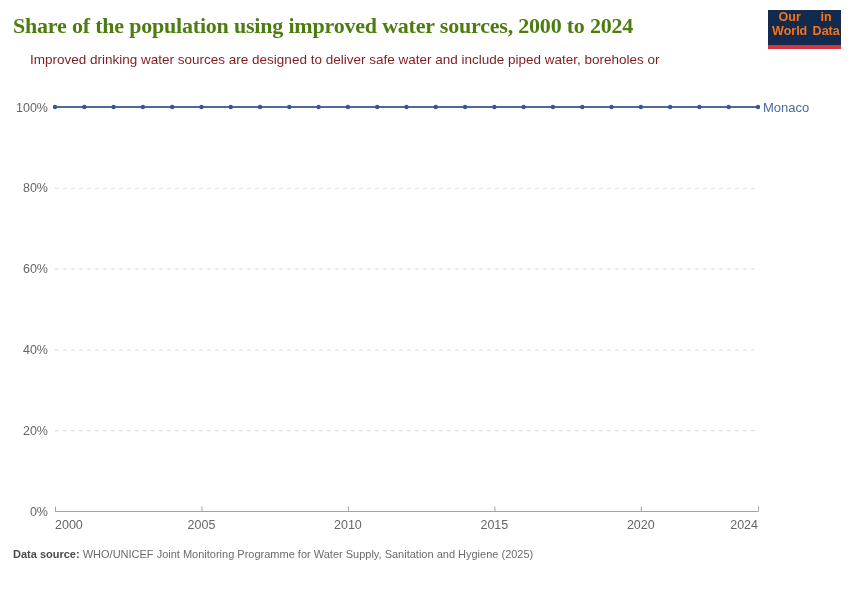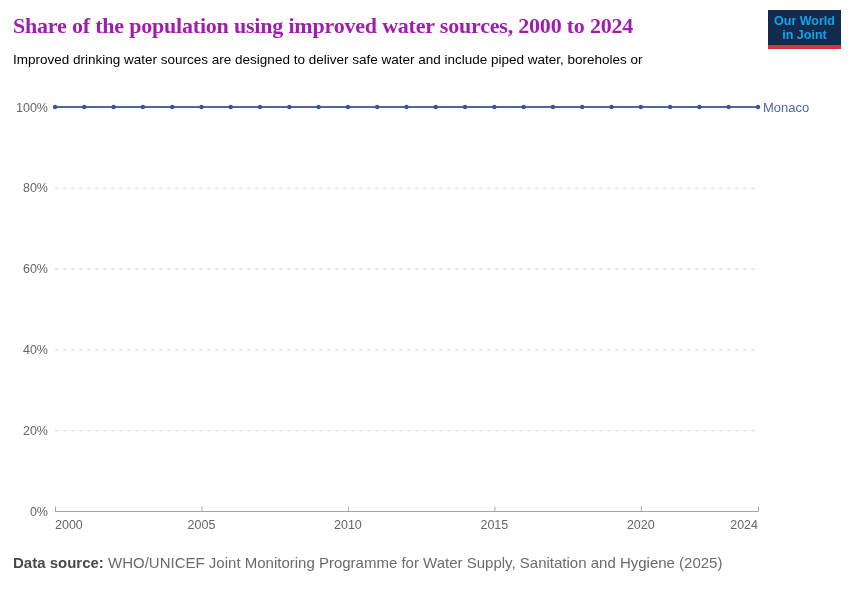--- a/index.html
+++ b/index.html
@@ -13,87 +13,84 @@
     overflow: hidden;
   }
   .chart-title {
     position: absolute;
     left: 13px;
     top: 13px;
     width: 740px;
     font-family: "Liberation Serif", "DejaVu Serif", serif;
     font-size: 22px;
     font-weight: 700;
-    color: #a21caf;
+    color: #4d7c0f;
     letter-spacing: -0.2px;
     white-space: nowrap;
   }
   .chart-subtitle {
     position: absolute;
-    left: 13px;
+    left: 30px;
     top: 51px;
     width: 720px;
     font-size: 13.5px;
     line-height: 18.5px;
-    color: #000000;
+    color: #7f1d1d;
   }
   .owid-logo {
     position: absolute;
     left: 768px;
     top: 10px;
     width: 73px;
     height: 39px;
     display: flex;
-    flex-direction: column;
-    align-items: center;
     justify-content: center;
     text-align: center;
-    color: #0ea5e9;
+    color: #f97316;
     font-size: 12.5px;
     font-weight: 700;
     line-height: 14px;
     cursor: pointer;
   }
   .plot-svg {
     position: absolute;
     left: 0;
     top: 95px;
     width: 850px;
     height: 445px;
   }
   .plot-svg text {
     font-family: "Liberation Sans", sans-serif;
   }
   .footer {
     position: absolute;
     left: 13px;
     top: 546px;
     width: 820px;
-    font-size: 15px;
+    font-size: 11px;
     line-height: 17px;
     color: #6b6b6b;
-    margin-top: 8px;
   }
   .footer .src-line { margin-bottom: 4px; }
   .footer .src-label { font-weight: 700; color: #4a4a4a; }
 </style>
 </head>
 <body>
 
 <div class="page">
 
   <h1 class="chart-title">Share of the population using improved water sources, 2000 to 2024</h1>
 
   <div class="chart-subtitle">
     <div>Improved drinking water sources are designed to deliver safe water and include piped water, boreholes or</div>
   </div>
 
   <div class="owid-logo" id="owid-logo" style="background: rgb(18, 42, 78); border-bottom: 4px solid rgb(216, 51, 63);">
     <span>Our World</span>
-    <span>in Joint</span>
+    <span>in Data</span>
   </div>
 
   <svg class="plot-svg" id="plot" viewBox="0 0 850 445">
       <line x1="55" y1="416.5" x2="758" y2="416.5" stroke="#a5a5a5" stroke-width="1"></line>
       <text x="48" y="420.5" text-anchor="end" fill="#666666" font-size="12.5px">0%</text>
       <line x1="55" y1="335.7" x2="758" y2="335.7" stroke="#d6d6d6" stroke-width="1" stroke-dasharray="3.5,4.5"></line>
       <text x="48" y="339.7" text-anchor="end" fill="#666666" font-size="12.5px">20%</text>
       <line x1="55" y1="254.89999999999998" x2="758" y2="254.89999999999998" stroke="#d6d6d6" stroke-width="1" stroke-dasharray="3.5,4.5"></line>
       <text x="48" y="258.9" text-anchor="end" fill="#666666" font-size="12.5px">40%</text>
       <line x1="55" y1="174.10000000000002" x2="758" y2="174.10000000000002" stroke="#d6d6d6" stroke-width="1" stroke-dasharray="3.5,4.5"></line>

